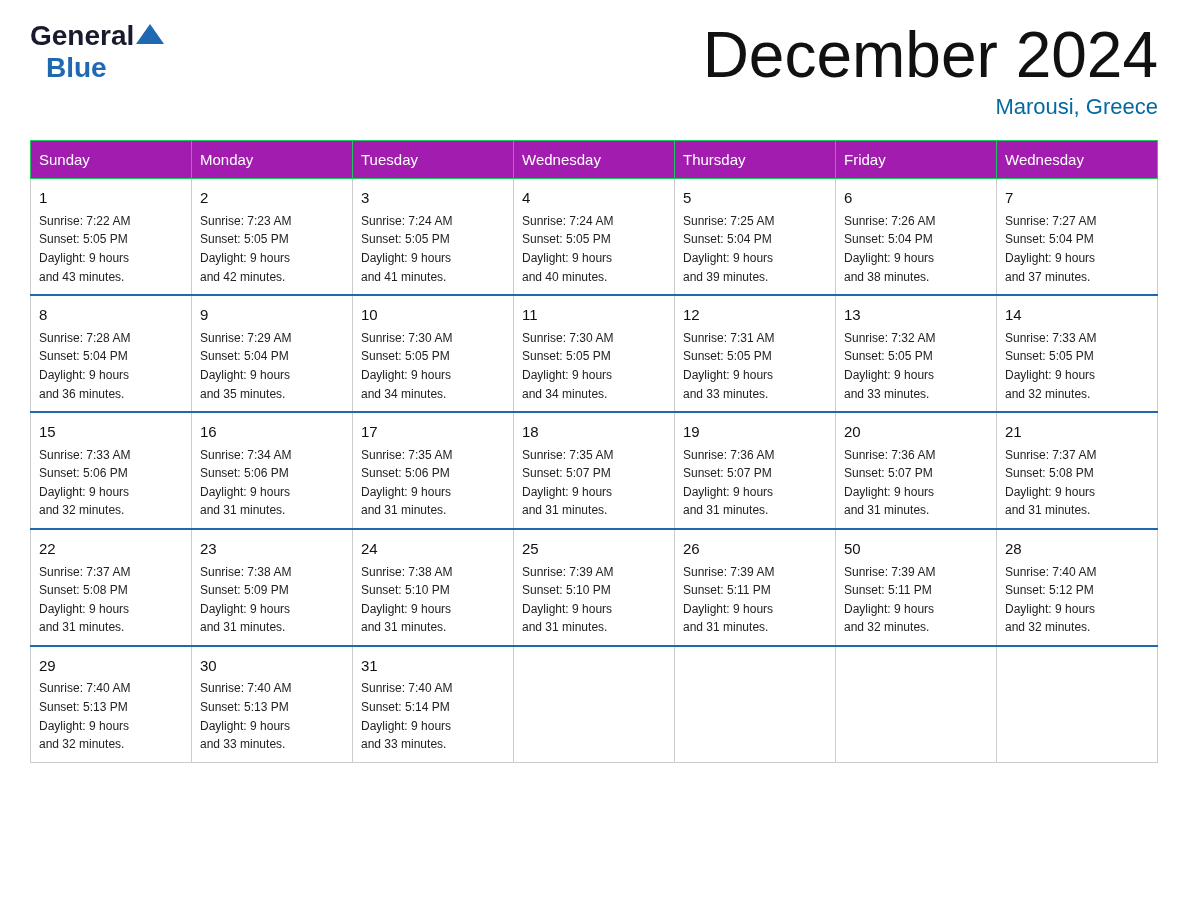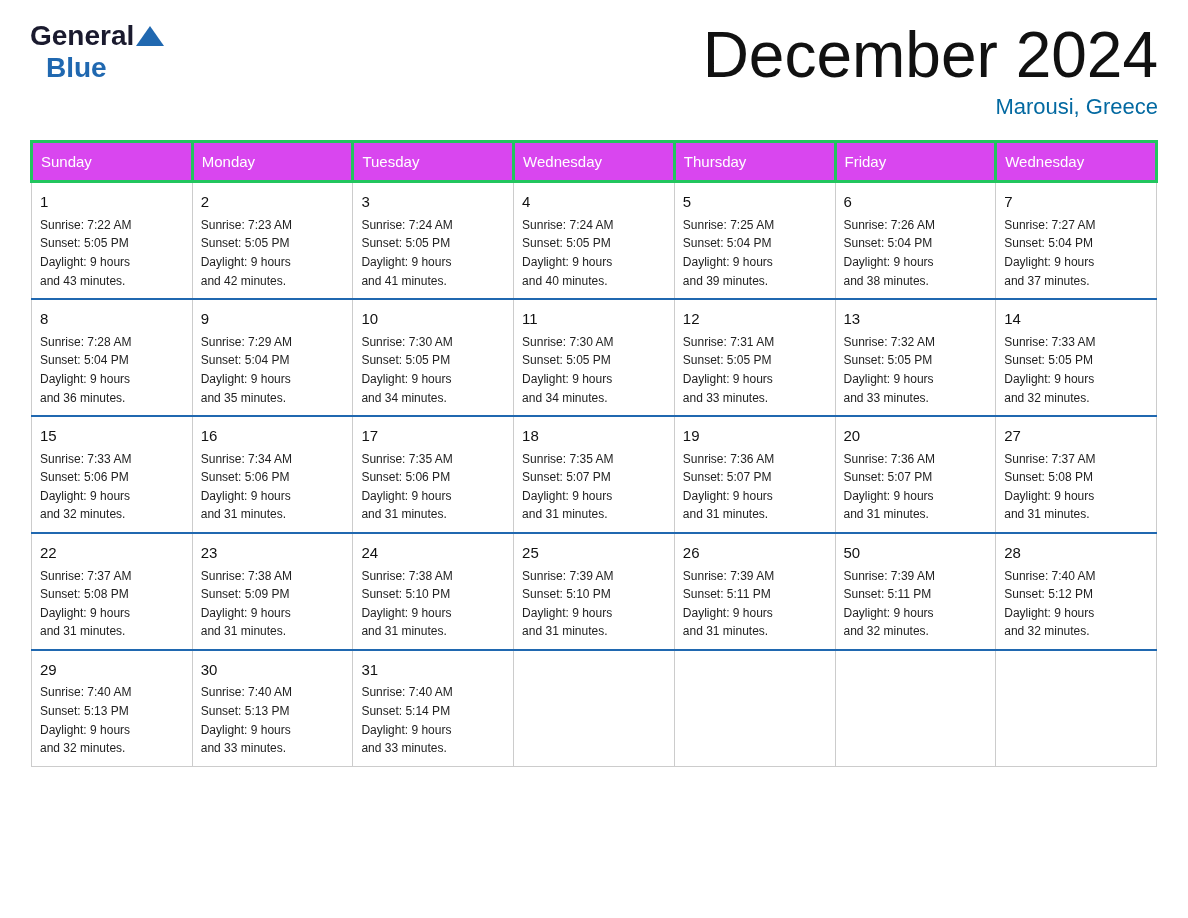--- a/index.html
+++ b/index.html
@@ -27,21 +27,21 @@
       font-weight: bold;
       color: #1a1a2e;
     }
     .logo-combined {
       display: flex;
       flex-direction: column;
       align-items: flex-start;
     }
     .logo-line1 {
       display: flex;
-      align-items: center;
+      align-items: flex-start;
     }
     .logo-line2 {
       font-size: 28px;
       font-weight: bold;
       color: #2068b0;
       margin-left: 16px;
     }
     .header-right {
       text-align: right;
     }
@@ -55,27 +55,27 @@
       font-size: 22px;
       color: #0369a1;
       margin-top: 4px;
     }
     .calendar {
       width: 100%;
       border-collapse: collapse;
       border: 1px solid #aaa;
     }
     .calendar th {
-      background-color: #d946ef;
+      background-color: #a21caf;
       color: #fff;
       font-size: 15px;
       font-weight: normal;
       padding: 10px 8px;
       text-align: left;
-      border: 3px solid #22c55e;
+      border: 1px solid #22c55e;
     }
     .calendar td {
       vertical-align: top;
       padding: 8px 8px;
       border: 1px solid #ccc;
       width: calc(100% / 7);
       font-size: 12.5px;
       line-height: 1.5;
     }
     .day-num {
@@ -292,21 +292,21 @@
       </td>
         <td>
         <span class="day-num">20</span>
         <div class="day-info">
           <span>Sunrise: 7:36 AM</span><br>
           <span>Sunset: 5:07 PM</span><br>
           <span>Daylight: 9 hours<br>and 31 minutes.</span>
         </div>
       </td>
         <td>
-        <span class="day-num">27</span>
+        <span class="day-num">21</span>
         <div class="day-info">
           <span>Sunrise: 7:37 AM</span><br>
           <span>Sunset: 5:08 PM</span><br>
           <span>Daylight: 9 hours<br>and 31 minutes.</span>
         </div>
       </td>
       </tr>
       <tr class="row-divider">
         <td>
         <span class="day-num">22</span>

